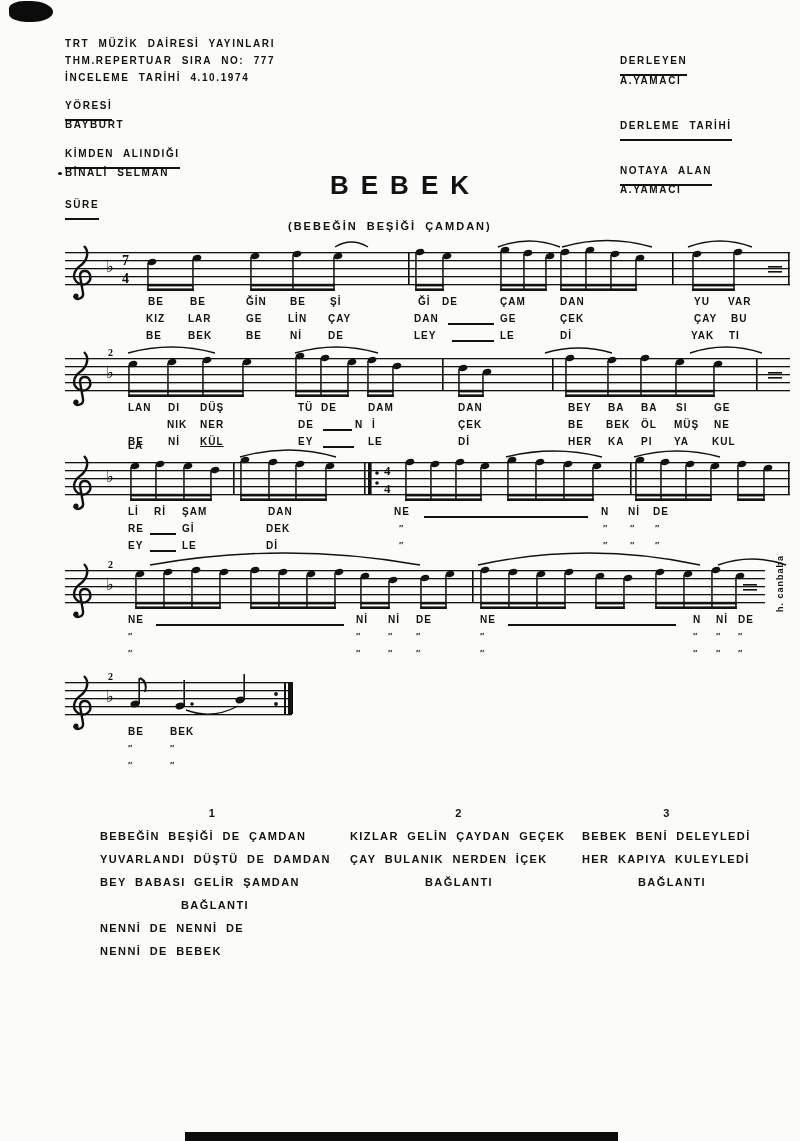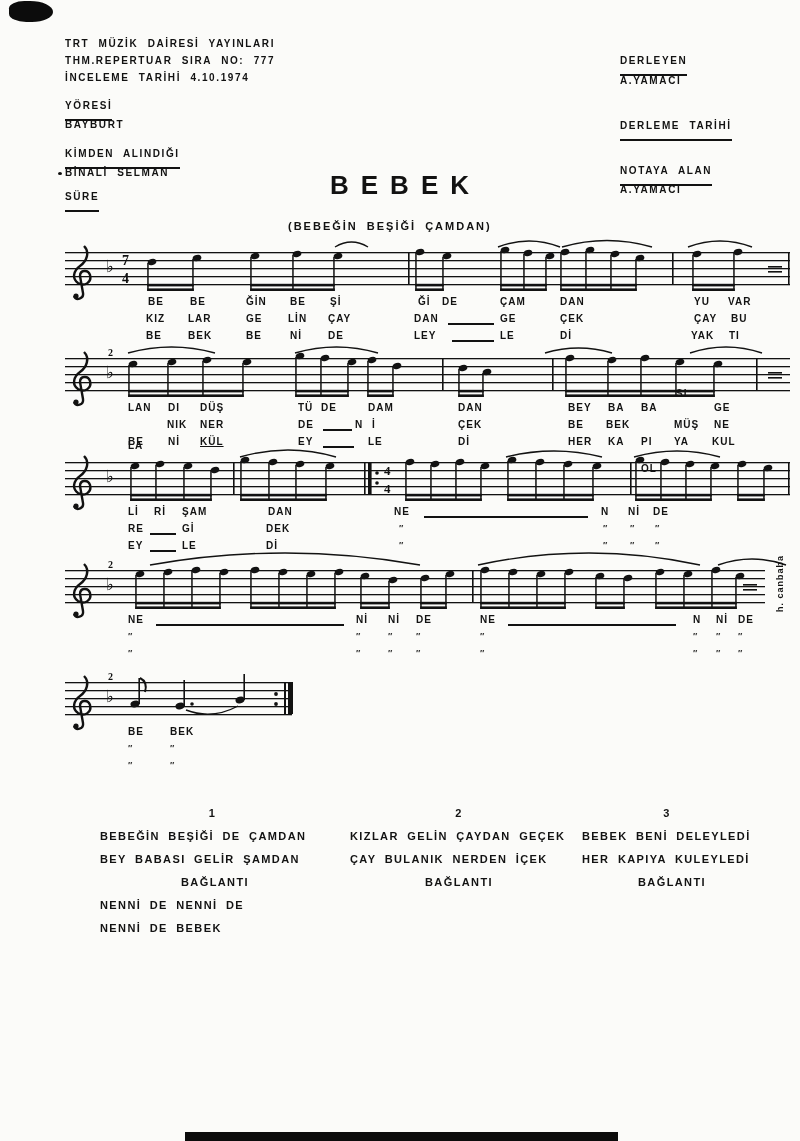--- a/index.html
+++ b/index.html
@@ -28,21 +28,21 @@
 <div class="blob" style="left:58px;top:172px;width:4px;height:3px;border-radius:50%;"></div>
 <div class="blob" style="left:185px;top:1132px;width:433px;height:9px;"></div>
 
 <div class="abs hdr" style="left:65px;top:38px;">TRT MÜZİK DAİRESİ YAYINLARI</div>
 <div class="abs hdr" style="left:65px;top:55px;">THM.REPERTUAR SIRA NO: 777</div>
 <div class="abs hdr" style="left:65px;top:72px;">İNCELEME TARİHİ 4.10.1974</div>
 <div class="abs hdr und" style="left:65px;top:100px;">YÖRESİ</div>
 <div class="abs hdr" style="left:65px;top:119px;">BAYBURT</div>
 <div class="abs hdr und" style="left:65px;top:148px;">KİMDEN ALINDIĞI</div>
 <div class="abs hdr" style="left:65px;top:167px;">BİNALİ SELMAN</div>
-<div class="abs hdr und" style="left:65px;top:191px;text-align:center;">SÜRE</div>
+<div class="abs hdr und" style="left:65px;top:199px;text-align:center;">SÜRE</div>
 
 <div class="abs hdr und" style="left:620px;top:55px;">DERLEYEN</div>
 <div class="abs hdr" style="left:620px;top:75px;">A.YAMACI</div>
 <div class="abs hdr und" style="left:620px;top:120px;">DERLEME TARİHİ</div>
 <div class="abs hdr und" style="left:620px;top:165px;">NOTAYA ALAN</div>
 <div class="abs hdr" style="left:620px;top:184px;">A.YAMACI</div>
 
 <div class="abs title" style="left:330px;top:170px;">BEBEK</div>
 <div class="abs subtitle" style="left:288px;top:200px;">(BEBEĞİN BEŞİĞİ ÇAMDAN)</div>
 
@@ -405,33 +405,33 @@
     <span class="syl" style="left: 128px; top: 402px;">LAN</span>
     <span class="syl" style="left: 168px; top: 402px;">DI</span>
     <span class="syl" style="left: 200px; top: 402px;">DÜŞ</span>
     <span class="syl" style="left: 298px; top: 402px;">TÜ</span>
     <span class="syl" style="left: 321px; top: 402px;">DE</span>
     <span class="syl" style="left: 368px; top: 402px;">DAM</span>
     <span class="syl" style="left: 458px; top: 402px;">DAN</span>
     <span class="syl" style="left: 568px; top: 402px;">BEY</span>
     <span class="syl" style="left: 608px; top: 402px;">BA</span>
     <span class="syl" style="left: 641px; top: 402px;">BA</span>
-    <span class="syl" style="left: 676px; top: 388px;">SI</span>
+    <span class="syl" style="left: 676px; top: 402px;">SI</span>
     <span class="syl" style="left: 714px; top: 402px;">GE</span>
     <span class="syl" style="left: 128px; top: 440px;">LA</span>
     <span class="syl" style="left: 167px; top: 419px;">NIK</span>
     <span class="syl" style="left: 200px; top: 419px;">NER</span>
     <span class="syl" style="left: 298px; top: 419px;">DE</span>
     <div class="rule" style="left: 323px; top: 429px; width: 29px;"></div>
     <span class="syl" style="left: 355px; top: 419px;">N</span>
     <span class="syl" style="left: 372px; top: 419px;">İ</span>
     <span class="syl" style="left: 458px; top: 419px;">ÇEK</span>
     <span class="syl" style="left: 568px; top: 419px;">BE</span>
     <span class="syl" style="left: 606px; top: 419px;">BEK</span>
-    <span class="syl" style="left: 641px; top: 419px; margin-top: 44px;">ÖL</span>
+    <span class="syl" style="left: 641px; top: 419px;">ÖL</span>
     <span class="syl" style="left: 674px; top: 419px;">MÜŞ</span>
     <span class="syl" style="left: 714px; top: 419px;">NE</span>
     <span class="syl" style="left: 128px; top: 436px;">BE</span>
     <span class="syl" style="left: 168px; top: 436px;">Nİ</span>
     <span class="syl" style="left: 200px; top: 436px; text-decoration: underline;">KÜL</span>
     <span class="syl" style="left: 298px; top: 436px;">EY</span>
     <div class="rule" style="left: 323px; top: 446px; width: 31px;"></div>
     <span class="syl" style="left: 368px; top: 436px;">LE</span>
     <span class="syl" style="left: 458px; top: 436px;">Dİ</span>
     <span class="syl" style="left: 568px; top: 436px;">HER</span>
@@ -496,20 +496,21 @@
     <span class="ditto" style="left: 170px; top: 743px;">″</span>
     <span class="ditto" style="left: 128px; top: 760px;">″</span>
     <span class="ditto" style="left: 170px; top: 760px;">″</span>
   </div>
 
 <div class="abs sig" style="left:775px;top:555px;">h. canbaba</div>
 
 <div class="abs verse" style="left:100px;top:802px;width:252px;">
   <div class="vnum" style="width:225px;">1</div>
   <div>BEBEĞİN BEŞİĞİ DE ÇAMDAN</div>
+  <div>YUVARLANDI DÜŞTÜ DE DAMDAN</div>
   <div>BEY BABASI GELİR ŞAMDAN</div>
   <div class="vlabel" style="width:230px;">BAĞLANTI</div>
   <div>NENNİ DE NENNİ DE</div>
   <div>NENNİ DE BEBEK</div>
 </div>
 <div class="abs verse" style="left:350px;top:802px;width:228px;">
   <div class="vnum" style="width:218px;">2</div>
   <div>KIZLAR GELİN ÇAYDAN GEÇEK</div>
   <div>ÇAY BULANIK NERDEN İÇEK</div>
   <div class="vlabel" style="width:218px;">BAĞLANTI</div>

